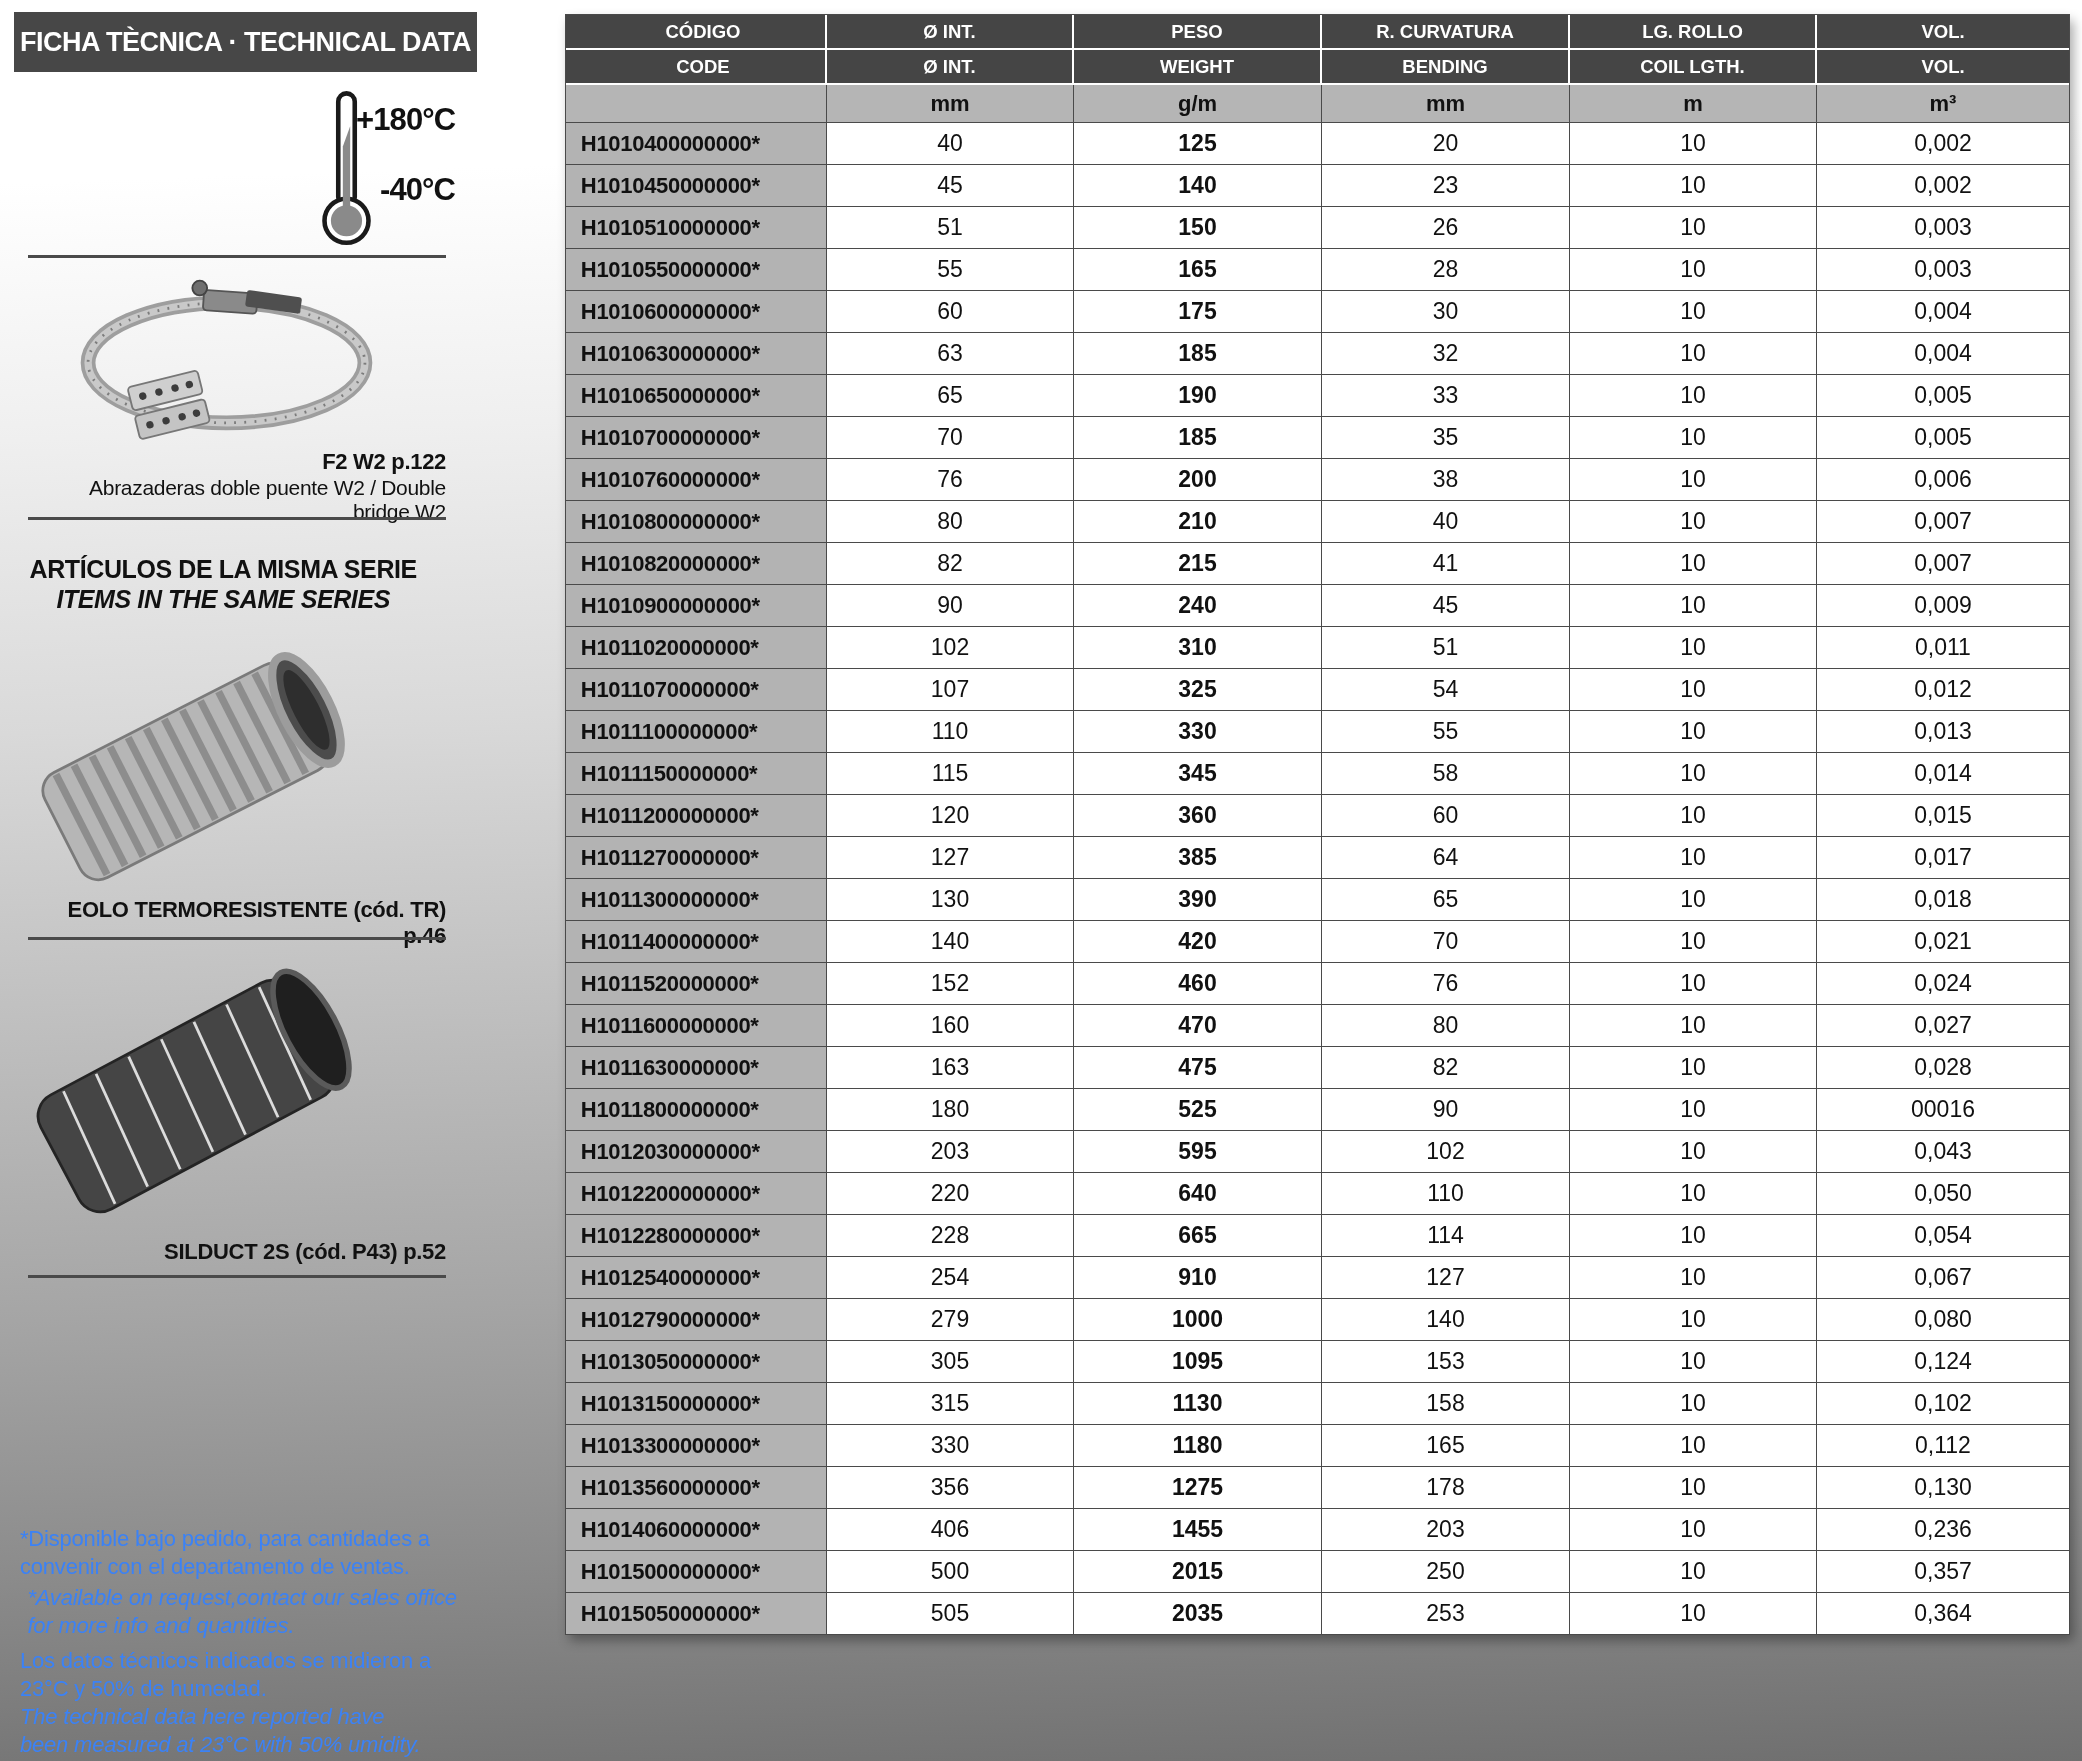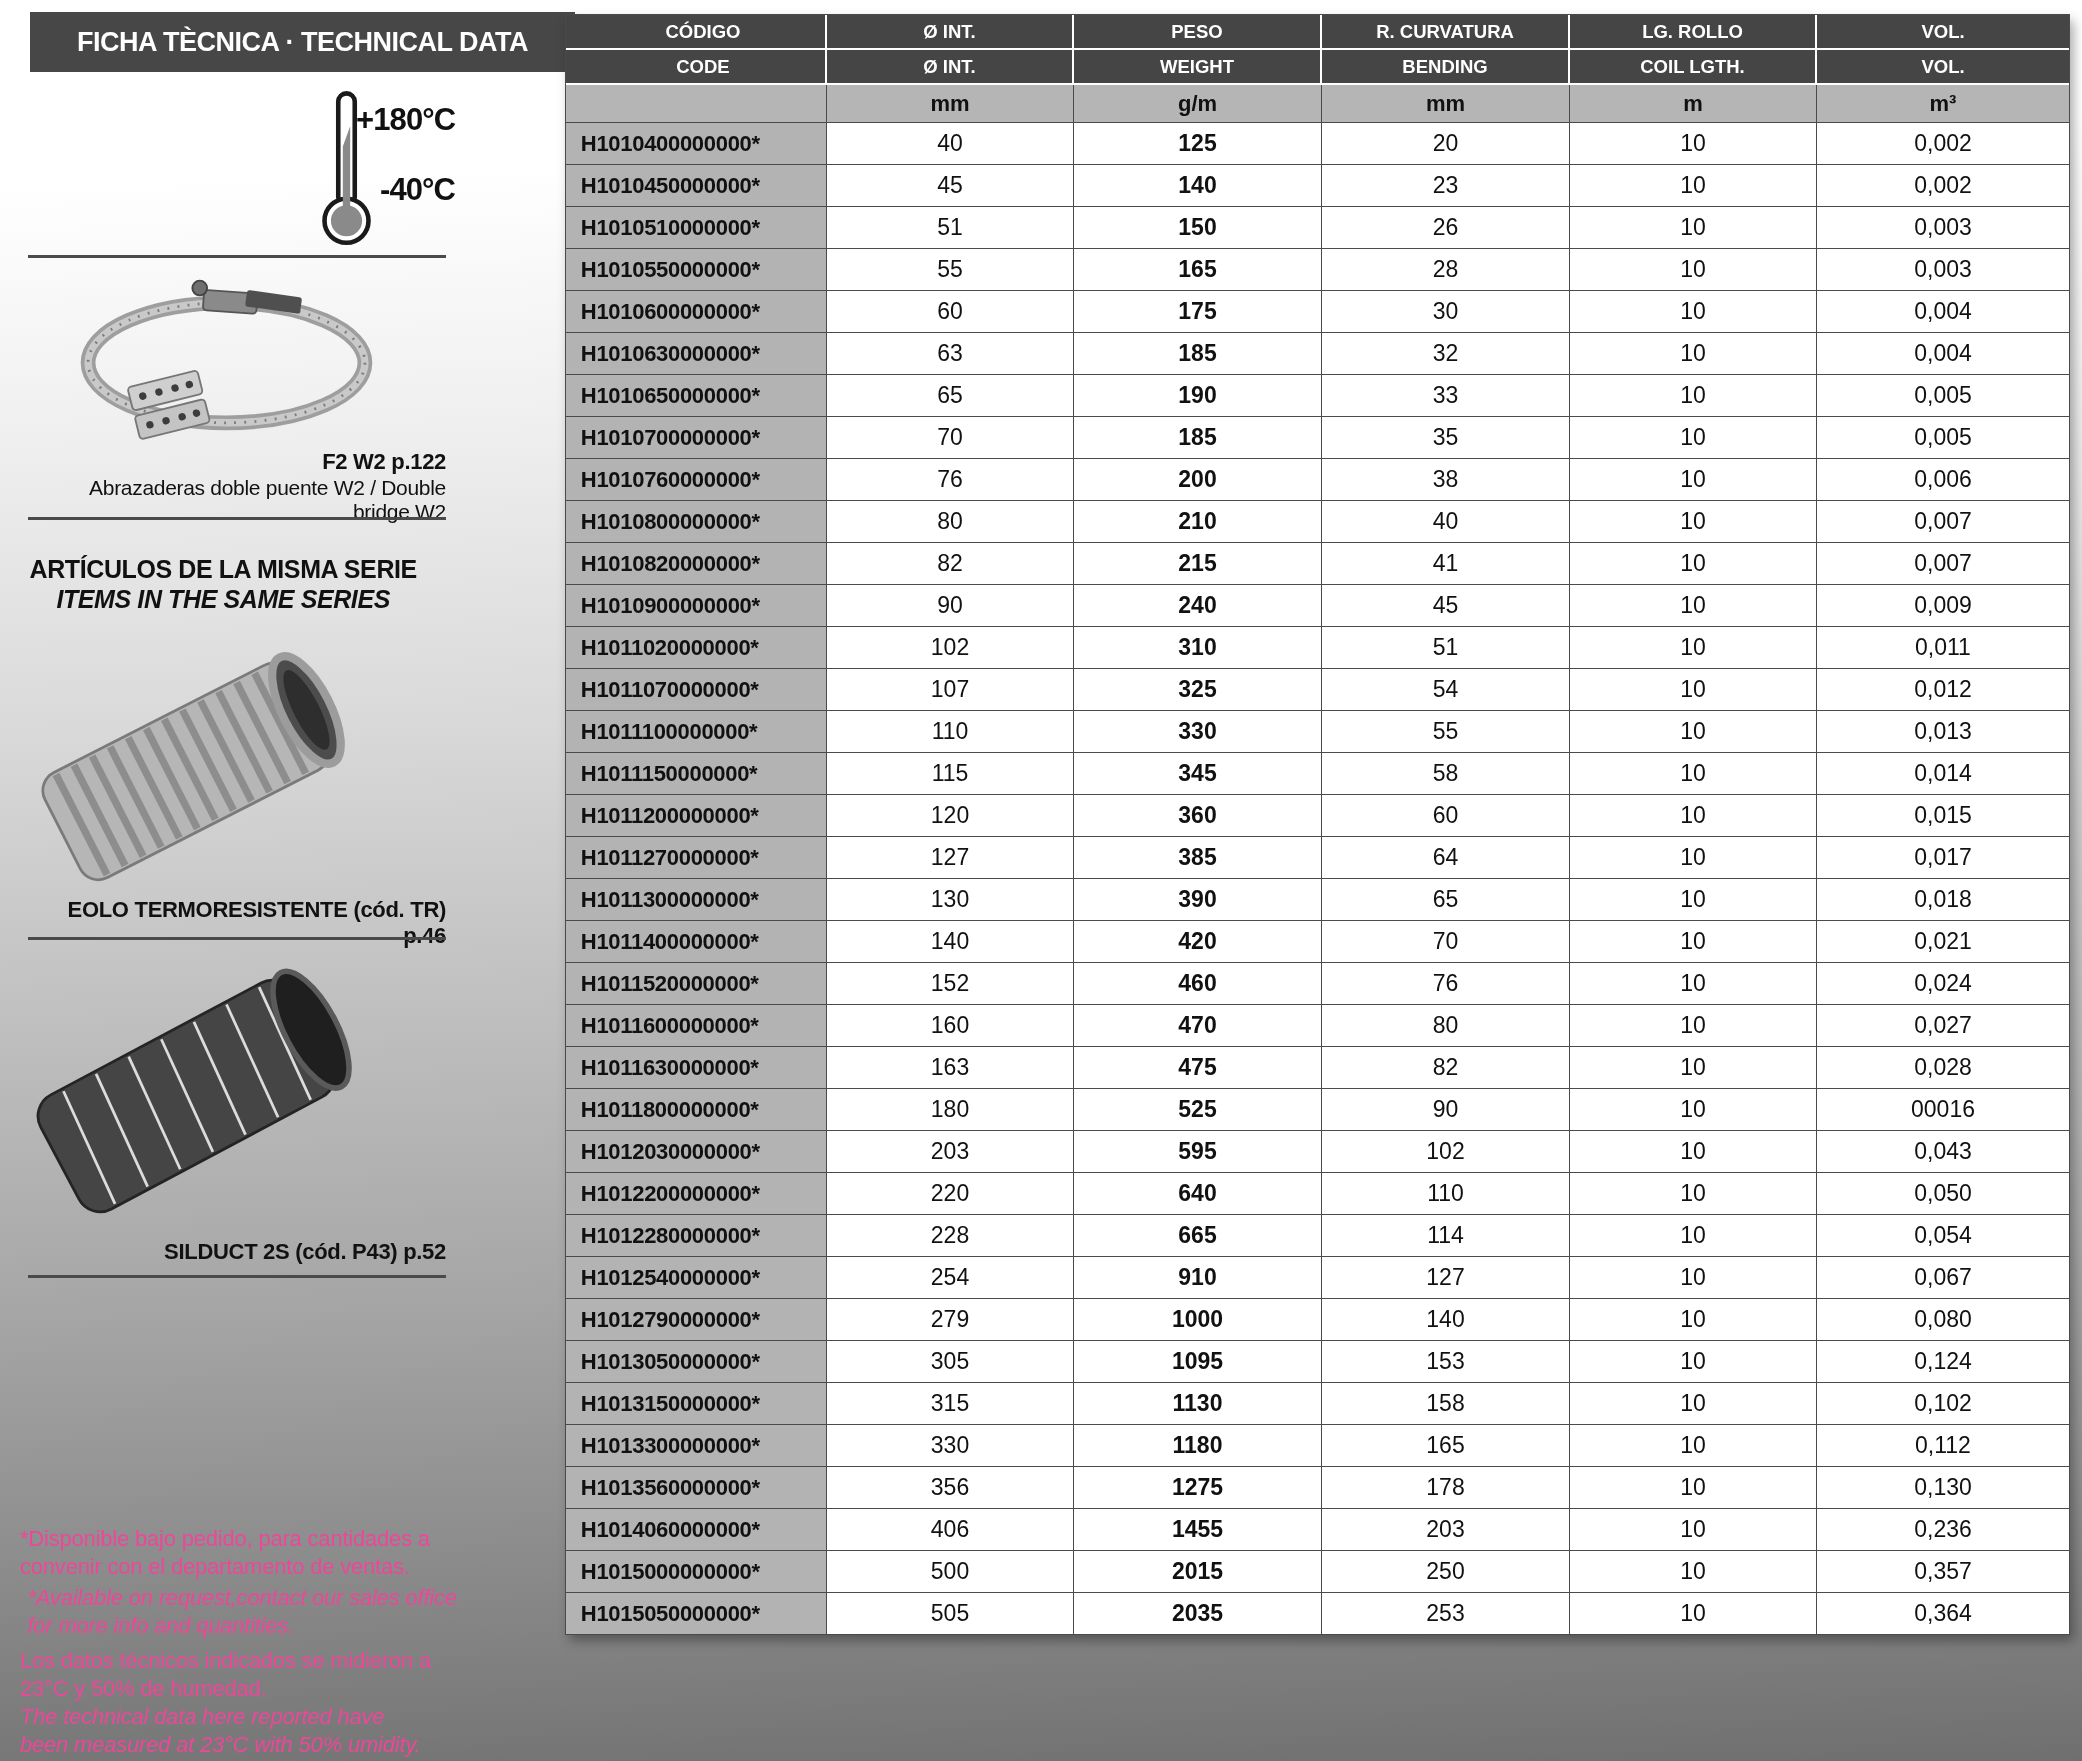--- a/index.html
+++ b/index.html
@@ -6,34 +6,34 @@
   body{
     width:2082px;height:1762px;position:relative;overflow:hidden;
     font-family:"Liberation Sans","DejaVu Sans",sans-serif;
     background:linear-gradient(178deg,#ffffff 0%,#ffffff 10%,#efefef 24%,#d9d9d9 40%,#bfbfbf 56%,#a5a5a5 72%,#8b8b8b 86%,#6f6f6f 100%);
     color:#111;
   }
   .abs{position:absolute;}
 
   
   .title-bar{
-    left:30px;top:12px;width:545px;height:60px;line-height:60px;
+    left:14px;top:12px;width:463px;height:60px;line-height:60px;
     background:#474747;color:#fff;text-align:center;
     font-size:27px;font-weight:700;letter-spacing:-0.5px;white-space:nowrap;
   }
   .temp-max{left:356px;top:102px;font-size:31px;font-weight:700;letter-spacing:-0.9px;}
   .temp-min{left:380px;top:172px;font-size:31px;font-weight:700;letter-spacing:-0.9px;}
   .rule{height:2.8px;background:#4a4a4a;}
   .cap-right{left:28px;width:418px;text-align:right;letter-spacing:-0.3px;}
   .clamp-ref{top:449px;font-size:22px;font-weight:700;}
   .clamp-cap{top:476px;font-size:21px;}
   .series-title{left:29.5px;top:554px;font-size:25px;font-weight:700;line-height:30px;letter-spacing:-0.4px;}
   .series-title .it{font-style:italic;text-align:center;}
   .item-cap{font-size:22px;font-weight:700;}
-  .foot{left:20px;width:441px;font-size:22px;line-height:28px;color:#ec4899;letter-spacing:-0.2px;}
+  .foot{left:20px;width:441px;font-size:22px;line-height:28px;color:#3b82f6;letter-spacing:-0.2px;}
   .foot.italic{font-style:italic;}
 
   
   table.datasheet{
     position:absolute;left:565px;top:14px;width:1504px;
     border-collapse:separate;border-spacing:0;table-layout:fixed;
     background:#fff;border:1.8px solid #4a4a4a;
     box-shadow:3.7px 5.5px 11px rgba(0,0,0,0.35);
   }
   table.datasheet th{

